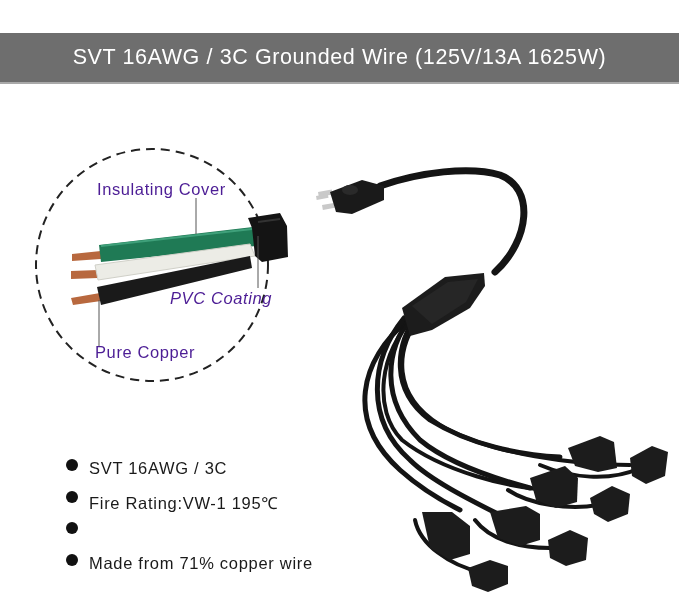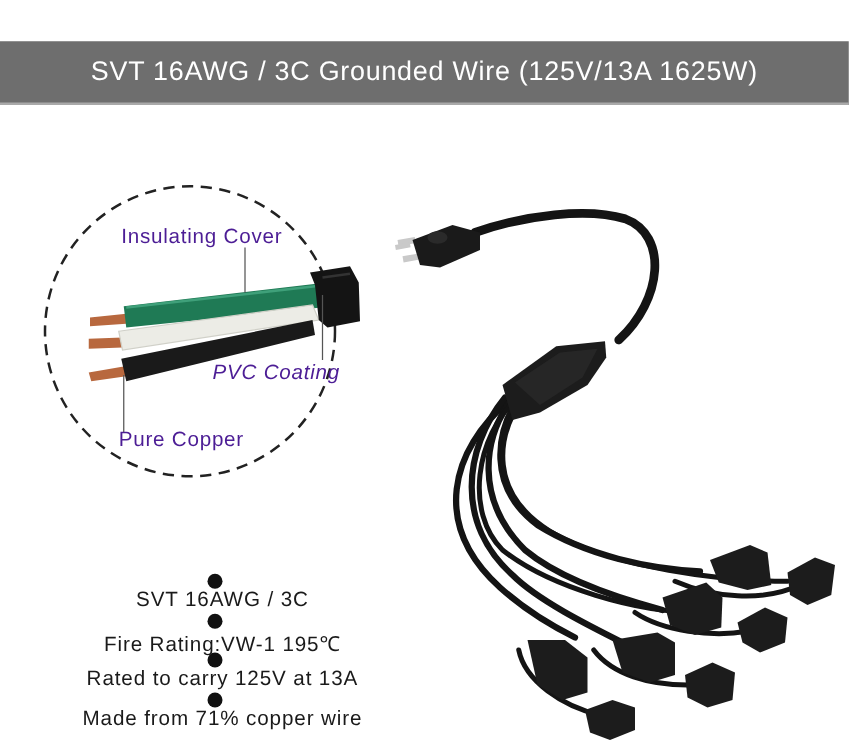--- a/index.html
+++ b/index.html
@@ -3,21 +3,21 @@
 <meta charset="utf-8">
 <style>
   html,body{margin:0;padding:0;background:#fff;}
   body{width:679px;height:595px;position:relative;overflow:hidden;font-family:"Liberation Sans",sans-serif;}
   .header{position:absolute;left:0;top:0;width:679px;height:49px;background:#6e6e6e;border-bottom:2px solid #a9a9a9;display:flex;align-items:center;justify-content:center;margin-top:33px;}
   .header-title{color:#fff;font-size:21.5px;letter-spacing:0.6px;font-family:"Liberation Sans",sans-serif;}
   .stage{position:absolute;left:0;top:51px;width:679px;height:544px;}
   .stage svg{position:absolute;left:0;top:0;}
   .label{position:absolute;font-size:16.5px;color:#4c1d95;letter-spacing:0.6px;white-space:nowrap;font-family:"Liberation Sans",sans-serif;}
   .specs{position:absolute;left:66px;top:408px;}
-  .spec{display:flex;align-items:center;height:31.5px;flex-direction:column;}
+  .spec{display:flex;height:31.5px;}
   .bullet{width:12px;height:12px;border-radius:50%;background:#111;margin-right:11px;flex:none;}
   .spec-text{font-size:16.5px;color:#1a1a1a;letter-spacing:0.7px;white-space:nowrap;}
 </style>
 </head>
 <body>
 
 <div class="header">
   <span class="header-title">SVT 16AWG / 3C Grounded Wire (125V/13A 1625W)</span>
 </div>
 
@@ -97,20 +97,19 @@
     <div class="spec">
       <span class="bullet"></span>
       <span class="spec-text">SVT 16AWG / 3C</span>
     </div>
     <div class="spec">
       <span class="bullet"></span>
       <span class="spec-text">Fire Rating:VW-1 195℃</span>
     </div>
     <div class="spec">
       <span class="bullet"></span>
-      <span class="spec-text">Rated to carry 125V at 13A</span>
     </div>
     <div class="spec">
       <span class="bullet"></span>
       <span class="spec-text">Made from 71% copper wire</span>
     </div>
   </div>
 </div>
 
 </body></html>

